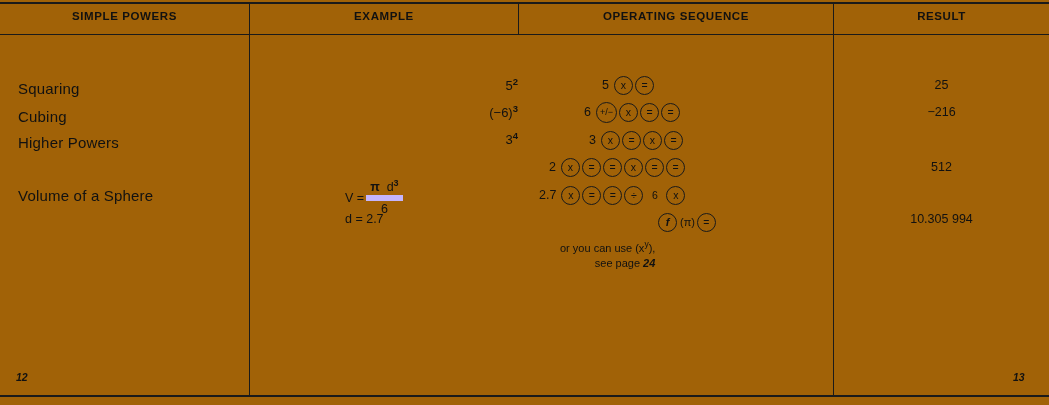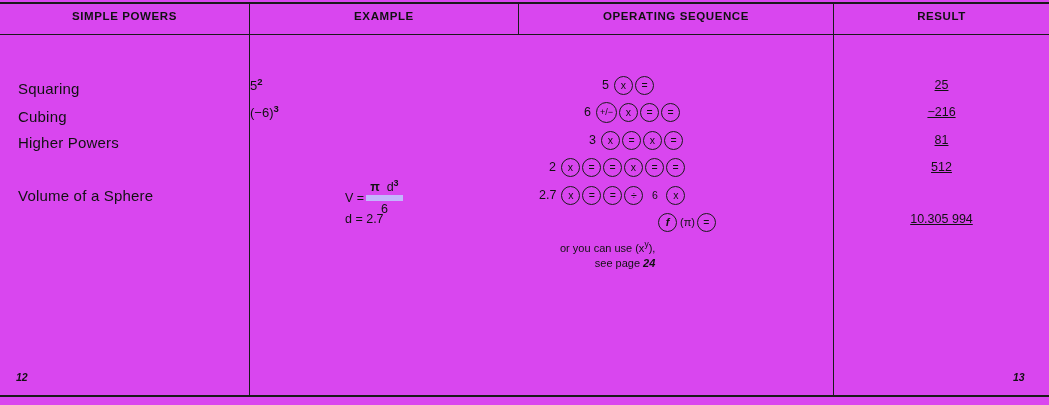--- a/index.html
+++ b/index.html
@@ -9,21 +9,21 @@
   }
   body {
     font-family: "Liberation Sans", sans-serif;
     color: #111111;
   }
   #page {
     position: relative;
     width: 1049px;
     height: 405px;
     overflow: hidden;
-    background: #d946ef;
+    background: #a16207;
   }
 
   
   .hline {
     position: absolute;
     background: #1a1a1a;
   }
   .vline {
     position: absolute;
     background: #1a1a1a;
@@ -46,21 +46,21 @@
     left: 18px;
     font-size: 15px;
     letter-spacing: 0.2px;
     white-space: nowrap;
   }
 
   
   .example {
     position: absolute;
     font-size: 13px;
-    text-align: left;
+    text-align: right;
     white-space: nowrap;
   }
   .example sup {
     font-size: 9.5px;
     font-weight: bold;
     vertical-align: super;
     line-height: 0;
   }
 
   
@@ -156,21 +156,20 @@
     vertical-align: super;
     line-height: 0;
   }
 
   
   .result {
     position: absolute;
     font-size: 12.5px;
     text-align: center;
     white-space: nowrap;
-    text-decoration: underline;
   }
 
   
   .pagenum {
     position: absolute;
     font-size: 10.5px;
     font-style: italic;
     font-weight: bold;
   }
 </style>
@@ -196,20 +195,23 @@
   <div class="row-label" style="top:108px;">Cubing</div>
   <div class="row-label" style="top:134px;">Higher Powers</div>
   <div class="row-label" style="top:187px;">Volume of a Sphere</div>
 
   <div class="example" style="left:250px; width:268px; top:78px;">
     <span>5</span><sup>2</sup>
   </div>
   <div class="example" style="left:250px; width:268px; top:105px;">
     <span>(−6)</span><sup>3</sup>
   </div>
+  <div class="example" style="left:250px; width:268px; top:132px;">
+    <span>3</span><sup>4</sup>
+  </div>
 
   <div class="formula" style="left:345px; top:181px;">
     <span>V =</span><span class="frac"><span class="num"><span class="pi">π</span>&nbsp;&nbsp;<span>d</span><sup>3</sup></span><span class="den">6</span></span>
   </div>
   <div class="formula" style="left:345px; top:212px;">d = 2.7</div>
 
   <div class="seq" style="left:602px; top:75px;">
     <span class="pre">5</span>
     <span class="key">x</span>
     <span class="key">=</span>
@@ -257,20 +259,19 @@
     <span class="key">=</span>
   </div>
 
   <div class="note" style="left:560px; top:241px;">
     <div><span>or you can use (x</span><sup>y</sup><span>),</span></div>
     <div><span>see page </span><b>24</b></div>
   </div>
 
   <div class="result" style="left:834px; width:215px; top:78px;">25</div>
   <div class="result" style="left:834px; width:215px; top:105px;">−216</div>
-  <div class="result" style="left:834px; width:215px; top:133px;">81</div>
   <div class="result" style="left:834px; width:215px; top:160px;">512</div>
   <div class="result" style="left:834px; width:215px; top:212px;">10.305 994</div>
 
   <div class="pagenum" style="left:16px; top:371px;">12</div>
   <div class="pagenum" style="left:1013px; top:371px;text-align:right;">13</div>
 
 </div>
 
 </body></html>

